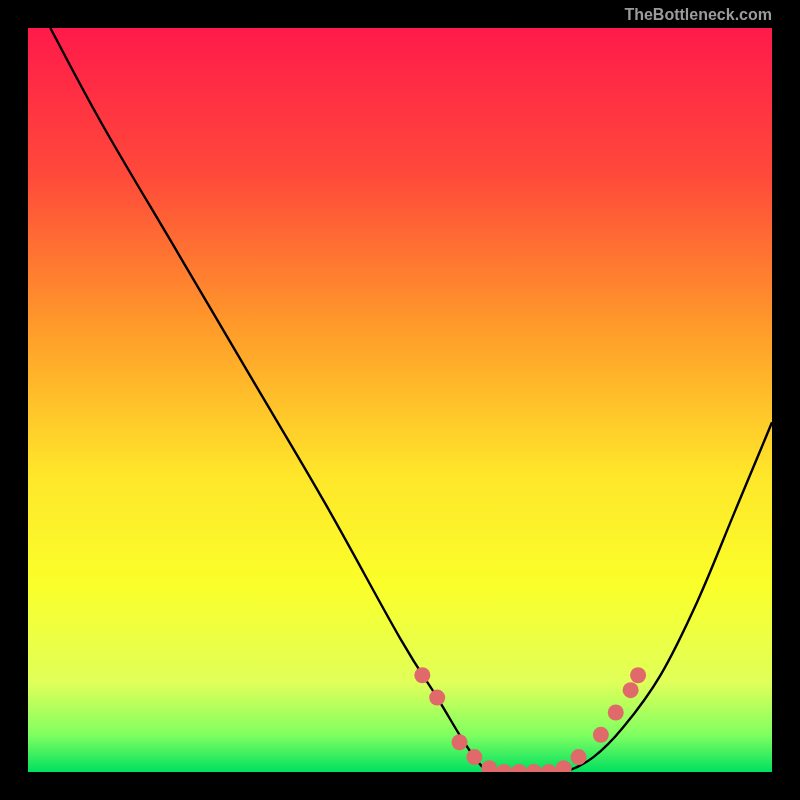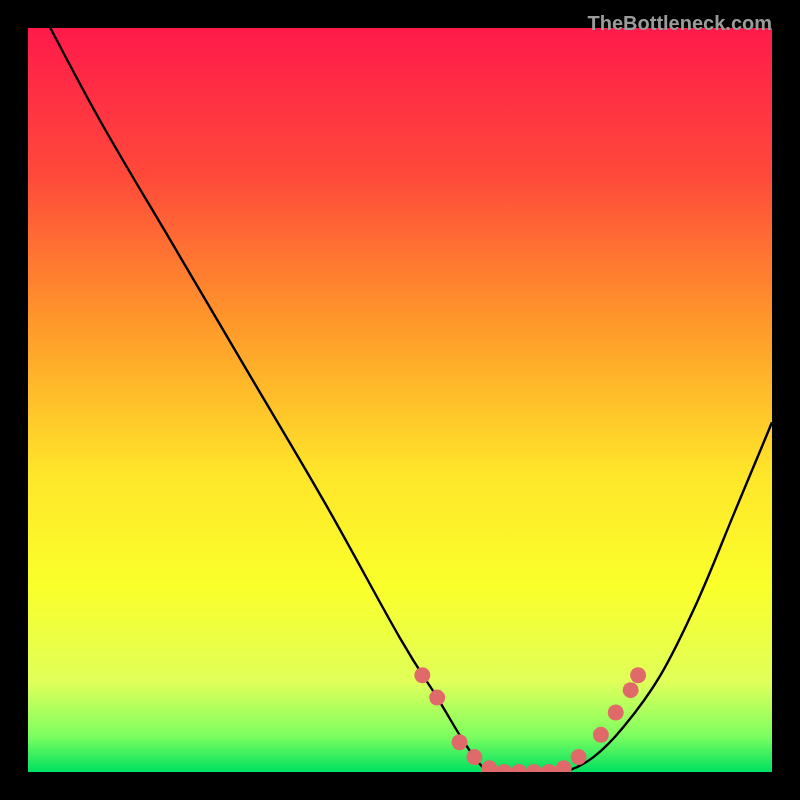--- a/index.html
+++ b/index.html
@@ -1,17 +1,17 @@
 <!DOCTYPE html>
 <html><head>
 <meta charset="utf-8">
 <style>
   * { margin: 0; padding: 0; box-sizing: border-box; }
   body { width: 800px; height: 800px; background: #000; position: relative; font-family: Arial, sans-serif; }
-  .watermark { position: absolute; top: 12px; right: 28px; color: #9b9b9b; font-size: 20px; font-weight: bold; z-index: 10; }
+  .watermark { position: absolute; top: 6px; right: 28px; color: #9b9b9b; font-size: 16px; font-weight: bold; z-index: 10; }
   .plot-area { position: absolute; top: 28px; left: 28px; width: 744px; height: 744px; }
   .gradient-bg { position: absolute; top: 0; left: 0; width: 100%; height: 100%; }
   svg.curve-layer { position: absolute; top: 0; left: 0; width: 100%; height: 100%; }
 </style>
 </head>
 <body>
 
 <div class="watermark">TheBottleneck.com</div>
 
 <div class="plot-area">

